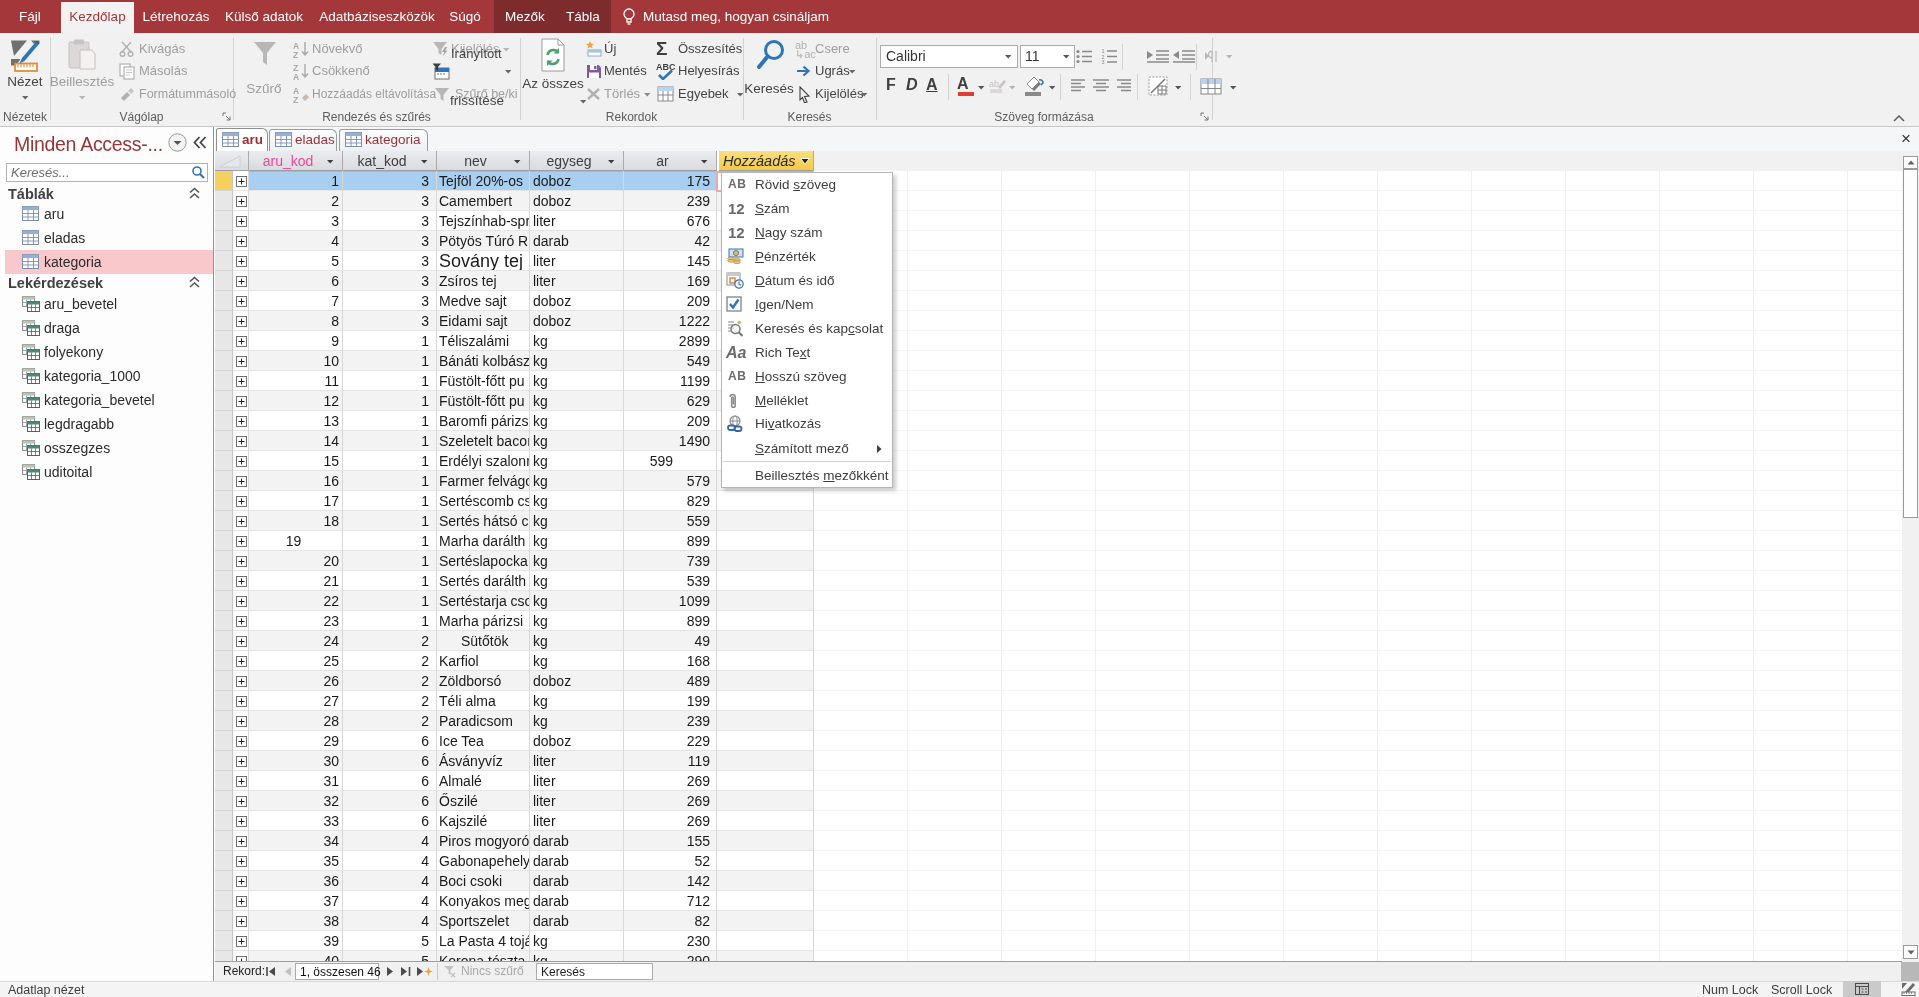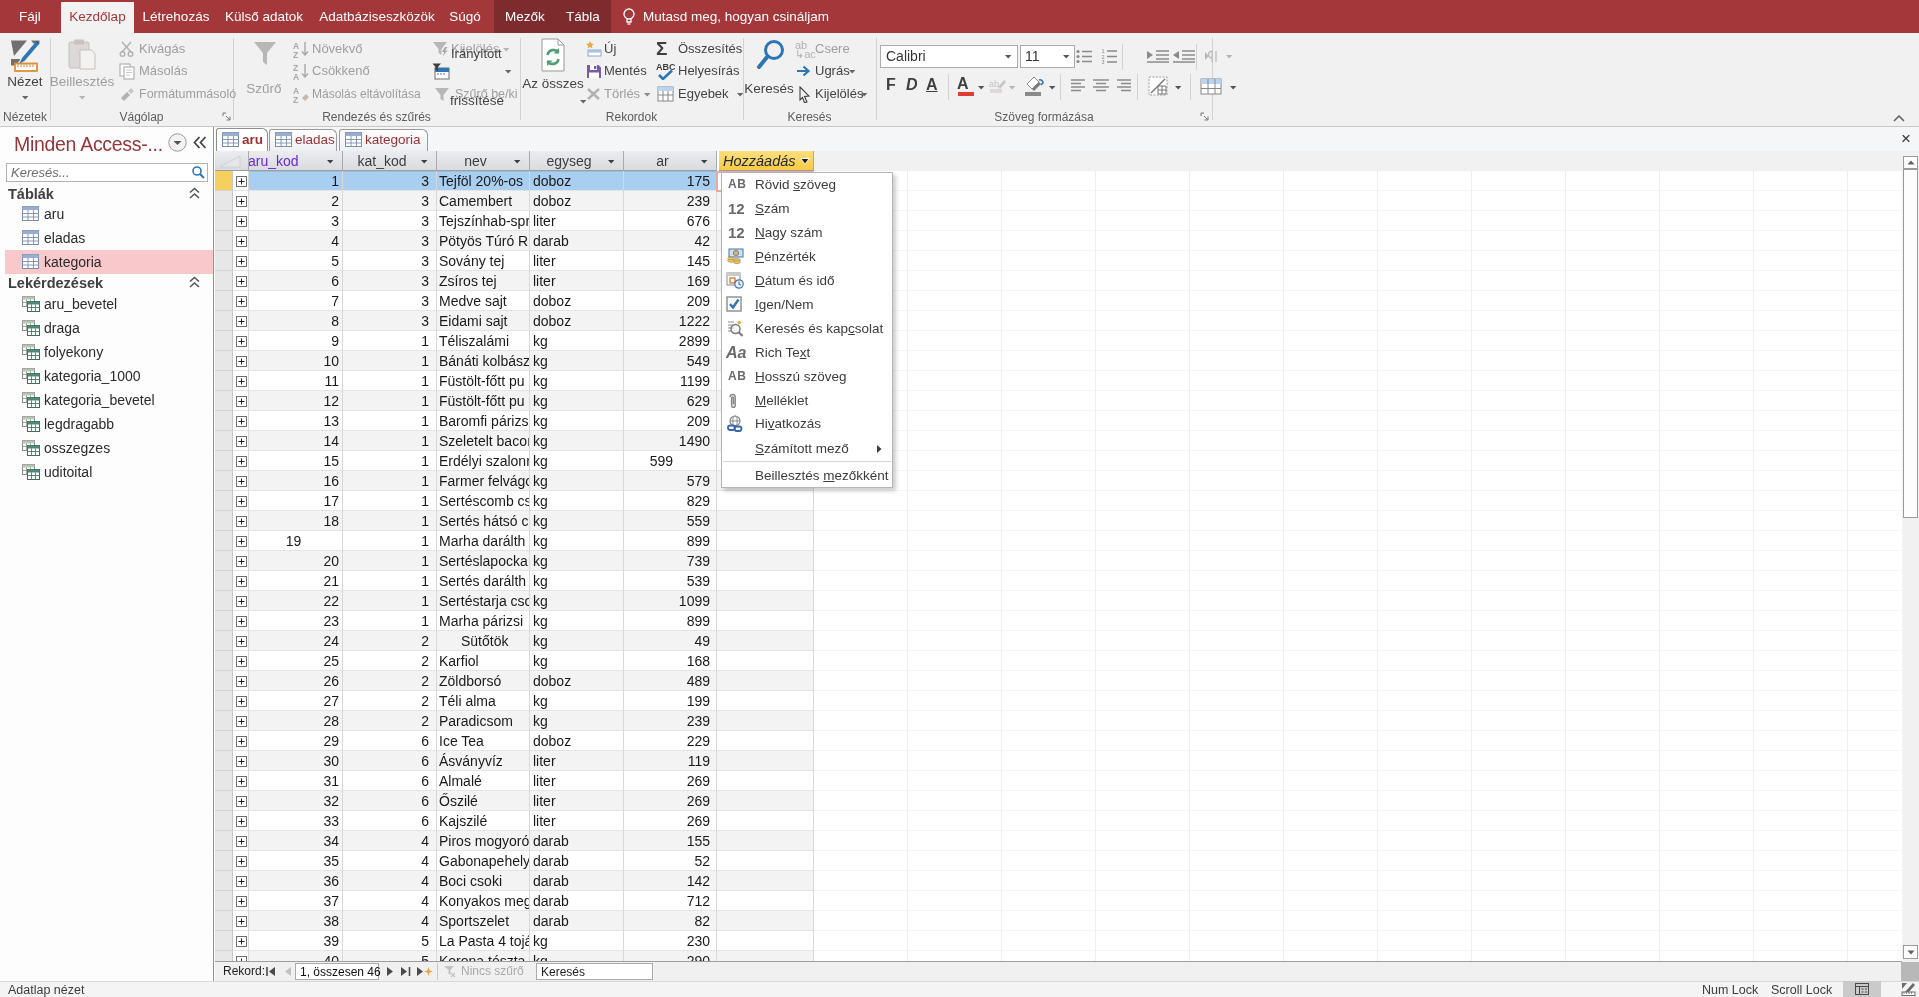--- a/index.html
+++ b/index.html
@@ -106,21 +106,21 @@
 <text x="1" y="8" font-size="8.5" font-weight="bold" fill="#aaa7a7" font-family="Liberation Sans">Z</text>
 <text x="1" y="16.5" font-size="8.5" font-weight="bold" fill="#aaa7a7" font-family="Liberation Sans">A</text>
     <path d="M13 1 L13 13 M10 10.5 L13 14 L16 10.5" stroke="#aaa7a7" stroke-width="1.4" fill="none"></path>
   </svg>
 <div class="a tx" style="left:312px;top:61px;height:20px;line-height:20px;font-size:13px;color:#9e9e9e">Csökkenő</div>
 <svg class="a" style="left:292px;top:86px" width="18" height="17" viewBox="0 0 18 17">
 <text x="1" y="8" font-size="8.5" font-weight="bold" fill="#aaa7a7" font-family="Liberation Sans">A</text>
 <text x="1" y="16.5" font-size="8.5" font-weight="bold" fill="#aaa7a7" font-family="Liberation Sans">Z</text>
     <path d="M10 12 L14 8 L17 11 L13 15 Z" fill="#c9b9a6"></path>
   </svg>
-<div class="a tx" style="left:312px;top:84px;height:20px;line-height:20px;font-size:12px;color:#9e9e9e">Másolás eltávolítása</div>
+<div class="a tx" style="left:312px;top:84px;height:20px;line-height:20px;font-size:12px;color:#9e9e9e">Hozzáadás eltávolítása</div>
 <svg class="a" style="left:432px;top:41px" width="18" height="16" viewBox="0 0 18 16">
     <path d="M1 1 L15 1 L9.5 8 L9.5 14 L6.5 12 L6.5 8 Z" fill="#b9b6b6"></path>
     <path d="M13 6 L10 11 L12.4 11 L10.5 15.5 L15.5 9.5 L13 9.5 L15.5 6 Z" fill="#a8a5a5"></path>
   </svg>
 <div class="a tx" style="left:451px;top:39px;height:20px;line-height:20px;font-size:13px;color:#9e9e9e">Kijelölés</div>
 <svg class="a" style="left:502px;top:47px" width="9" height="6" viewBox="0 0 9 6">
     <path d="M1 1 L4.2 4.5 L7.4 1 Z" fill="#b5b5b5"></path>
   </svg>
 <svg class="a" style="left:432px;top:63px" width="18" height="17" viewBox="0 0 18 17">
     <rect x="3" y="5" width="14" height="11" fill="#fff" stroke="#6e6e6e"></rect>
@@ -445,21 +445,21 @@
     <rect x="0.5" y="0.5" width="16" height="3.6" fill="#9aafd0"></rect>
     <path d="M0.5 7.5 h16 M0.5 11 h16 M6 4 v11 M11.5 4 v11" stroke="#7a8eae" stroke-width="0.9"></path>
   </svg>
 <div class="a tx" style="left:242px;top:131px;width:24px;height:18px;line-height:18px;font-size:13.5px;color:#9c3134;font-weight:bold">aru</div>
 <div class="a" style="left:1897px;top:130px;width:18px;height:18px;font-size:17px;color:#333;text-align:center;line-height:18px">×</div>
 <div class="a" style="left:215px;top:151px;width:598px;height:20px;background:linear-gradient(#eaecef,#d9dbdf);border-bottom:1px solid #9c9ea3"></div>
 <div class="a" style="left:813px;top:151px;width:1089px;height:20px;background:#f1f1f1"></div>
 <svg class="a" style="left:218px;top:154px" width="24" height="14" viewBox="0 0 24 14">
     <path d="M2 13 L22 2 L22 13 Z" fill="#e6e7ea" stroke="#cfd0d4" stroke-width="1"></path>
   </svg>
-<div class="a tx" style="left:248px;top:152px;width:80px;height:18px;line-height:18px;font-size:14px;color:#6d28d9">aru_kod</div>
+<div class="a tx" style="left:248px;top:152px;width:80px;height:18px;line-height:18px;text-align:center;font-size:14px;color:#ec4899">aru_kod</div>
 <svg class="a" style="left:326px;top:159px" width="9" height="6" viewBox="0 0 9 6">
     <path d="M1 1 L4.2 4.5 L7.4 1 Z" fill="#3e3e3e"></path>
   </svg>
 <div class="a tx" style="left:342px;top:152px;width:80px;height:18px;line-height:18px;text-align:center;font-size:14px;color:#3e3e3e">kat_kod</div>
 <svg class="a" style="left:420px;top:159px" width="9" height="6" viewBox="0 0 9 6">
     <path d="M1 1 L4.2 4.5 L7.4 1 Z" fill="#3e3e3e"></path>
   </svg>
 <div class="a tx" style="left:436px;top:152px;width:79px;height:18px;line-height:18px;text-align:center;font-size:14px;color:#3e3e3e">nev</div>
 <svg class="a" style="left:513px;top:159px" width="9" height="6" viewBox="0 0 9 6">
     <path d="M1 1 L4.2 4.5 L7.4 1 Z" fill="#3e3e3e"></path>
@@ -536,21 +536,21 @@
 <div class="a tx" style="left:623px;top:233px;width:87px;height:17px;line-height:17px;text-align:right;font-size:14px;color:#1a1a1a">42</div>
 <div class="a" style="left:233px;top:250px;width:580px;height:1px;background:#e4e4e6"></div>
 <div class="a" style="left:248px;top:251px;width:565px;height:20px;background:#fff"></div>
 <div class="a" style="left:215px;top:251px;width:18px;height:20px;background:#e7e7e7;border-bottom:1px solid #d2d2d2;border-right:1px solid #c6c6c6"></div>
 <svg class="a" style="left:236px;top:256px" width="11" height="11" viewBox="0 0 11 11">
     <rect x="0.5" y="0.5" width="10" height="10" fill="#fff" stroke="#707070"></rect>
     <path d="M5.5 2.5 v6 M2.5 5.5 h6" stroke="#222" stroke-width="1"></path>
   </svg>
 <div class="a tx" style="left:248px;top:253px;width:91px;height:17px;line-height:17px;text-align:right;font-size:14px;color:#1a1a1a">5</div>
 <div class="a tx" style="left:342px;top:253px;width:87px;height:17px;line-height:17px;text-align:right;font-size:14px;color:#1a1a1a">3</div>
-<div class="a tx" style="left:439px;top:253px;width:90px;height:17px;line-height:17px;font-size:14px;color:#1a1a1a;overflow:hidden">Sovány tej</div>
+<div class="a tx" style="left:439px;top:253px;width:90px;height:17px;line-height:17px;font-size:18px;color:#1a1a1a;overflow:hidden">Sovány tej</div>
 <div class="a tx" style="left:533px;top:253px;width:88px;height:17px;line-height:17px;font-size:14px;color:#1a1a1a">liter</div>
 <div class="a tx" style="left:623px;top:253px;width:87px;height:17px;line-height:17px;text-align:right;font-size:14px;color:#1a1a1a">145</div>
 <div class="a" style="left:233px;top:270px;width:580px;height:1px;background:#e4e4e6"></div>
 <div class="a" style="left:248px;top:271px;width:565px;height:20px;background:#f3f3f4"></div>
 <div class="a" style="left:215px;top:271px;width:18px;height:20px;background:#e7e7e7;border-bottom:1px solid #d2d2d2;border-right:1px solid #c6c6c6"></div>
 <svg class="a" style="left:236px;top:276px" width="11" height="11" viewBox="0 0 11 11">
     <rect x="0.5" y="0.5" width="10" height="10" fill="#fff" stroke="#707070"></rect>
     <path d="M5.5 2.5 v6 M2.5 5.5 h6" stroke="#222" stroke-width="1"></path>
   </svg>
 <div class="a tx" style="left:248px;top:273px;width:91px;height:17px;line-height:17px;text-align:right;font-size:14px;color:#1a1a1a">6</div>

